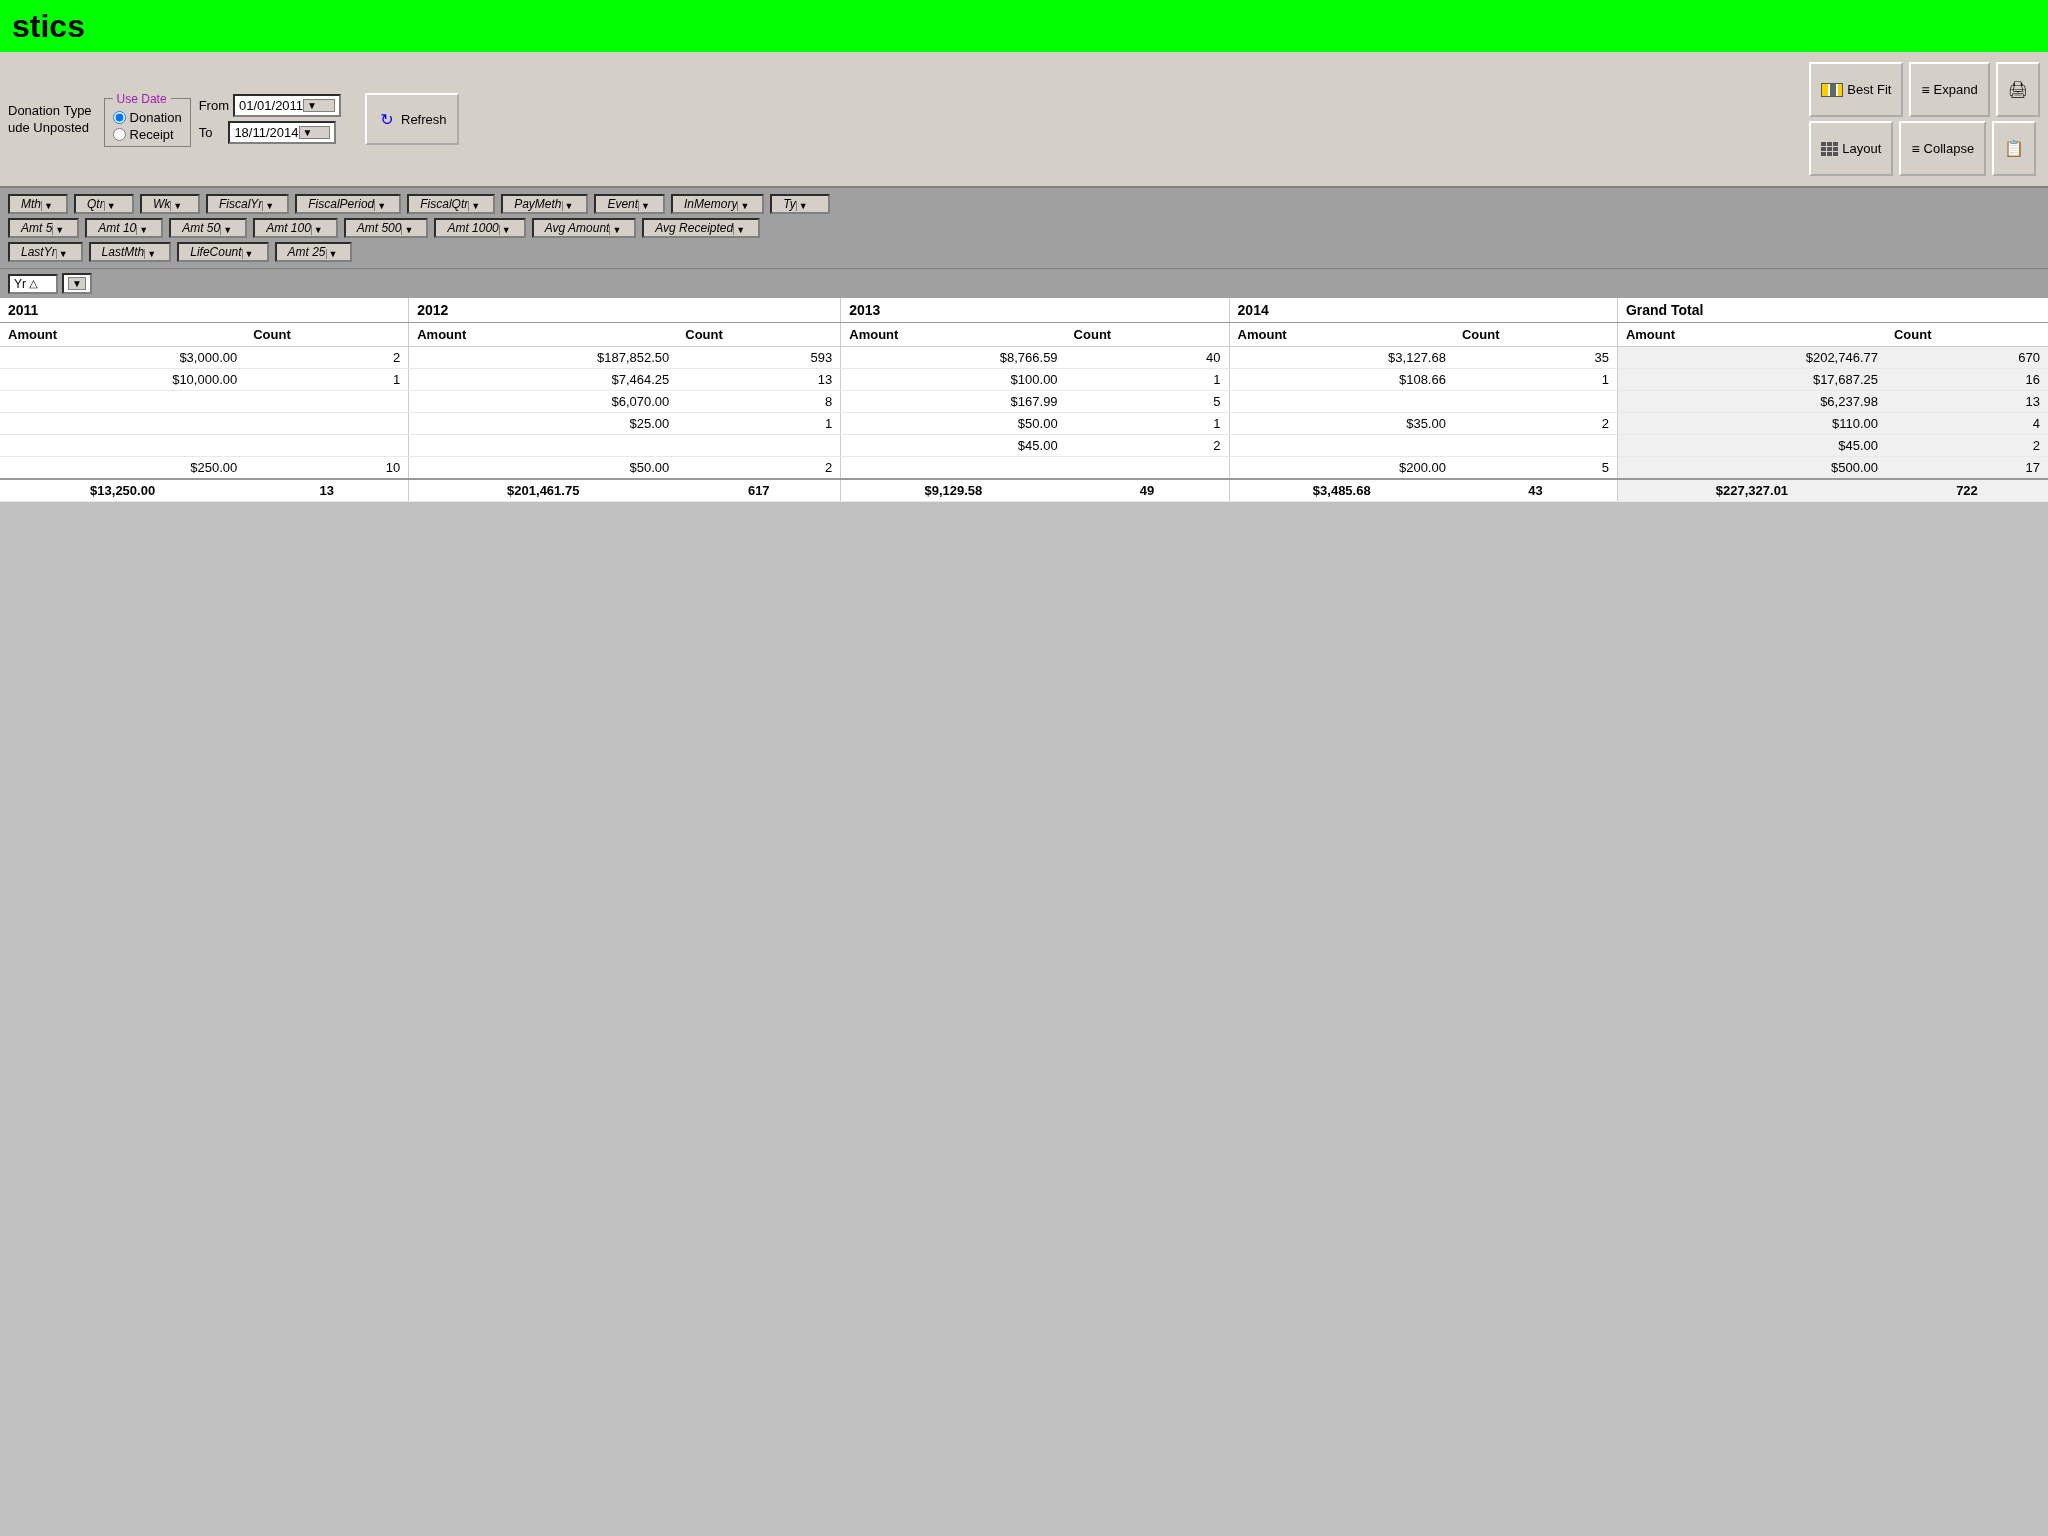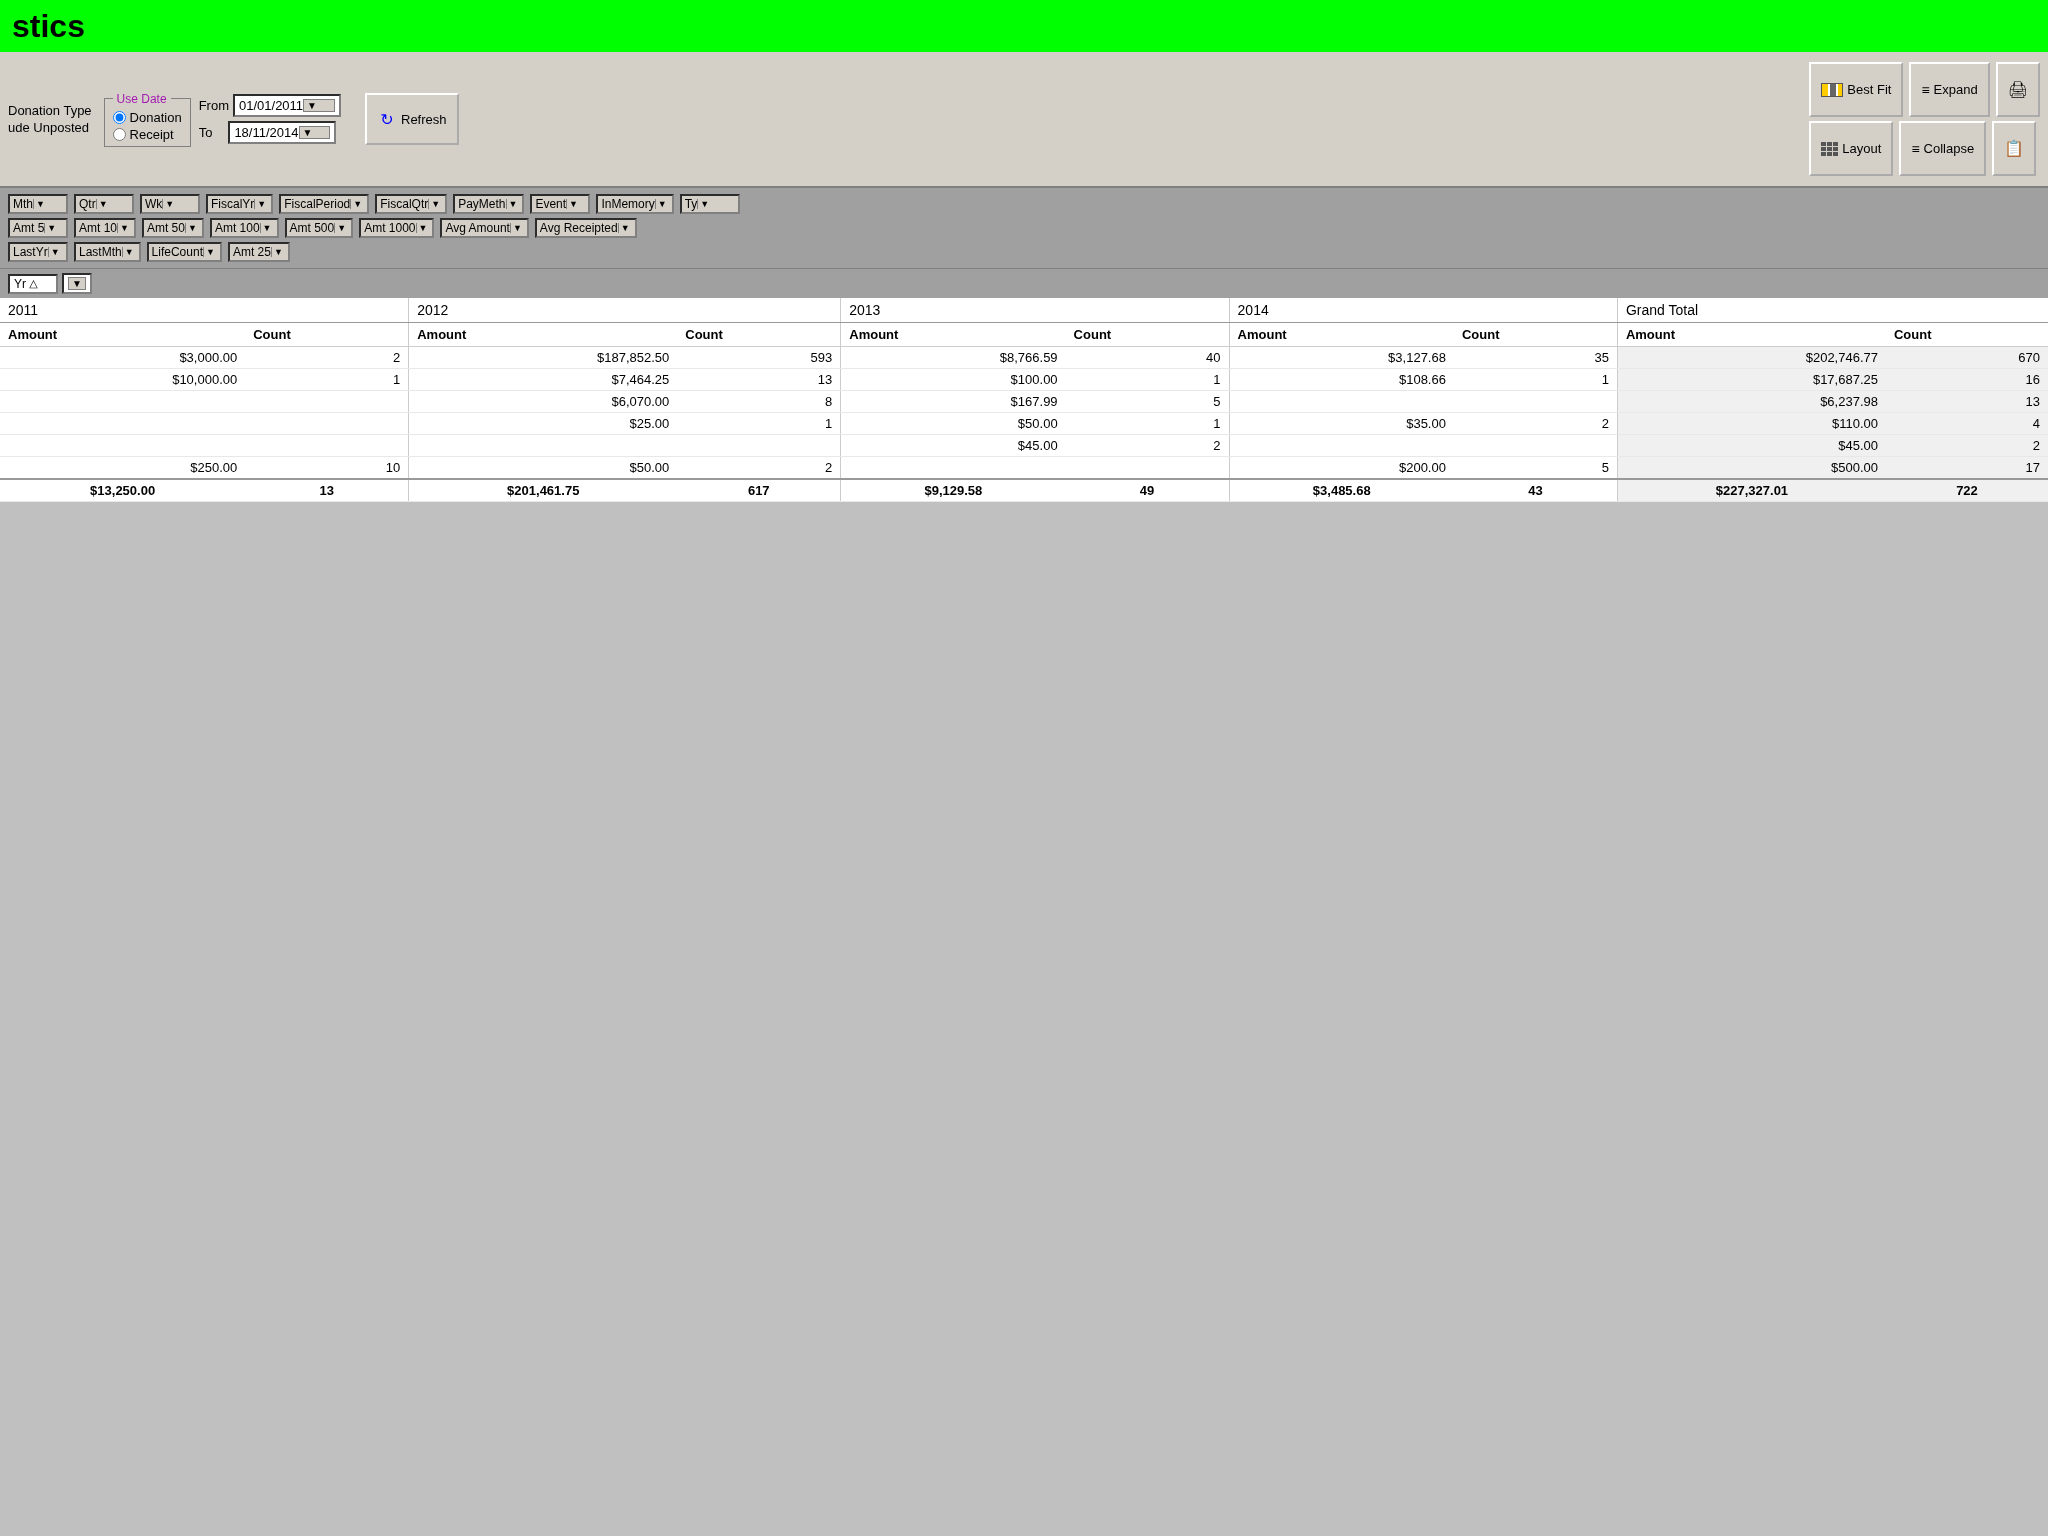--- a/index.html
+++ b/index.html
@@ -145,26 +145,27 @@
 
     .filter-row {
       display: flex;
       align-items: center;
       gap: 6px;
       flex-wrap: nowrap;
     }
 
     .filter-combo {
       display: inline-flex;
-      align-items: center;
+      align-items: flex-end;
       background: #d4d0c8;
       border: 2px inset #808080;
-      padding: 1px 3px;
+      padding: 1px 11px;
       font-size: 12px;
       min-width: 60px;
+      font-style: italic;
     }
 
     .filter-combo .arrow-btn {
       background: #d4d0c8;
       border-left: 1px solid #808080;
       padding: 0 2px;
       font-size: 9px;
       cursor: pointer;
     }
 
@@ -201,21 +202,21 @@
     .data-table th {
       background: white;
       font-weight: bold;
       border-bottom: 1px solid #ccc;
       padding: 4px 8px;
       text-align: left;
     }
 
     .data-table th.year-header {
       background: white;
-      font-weight: normal;
+      font-weight: bold;
       font-size: 14px;
       border-bottom: 1px solid #999;
       padding: 4px 8px;
     }
 
     .data-table td {
       padding: 3px 8px;
       border-bottom: 1px solid #e8e8e8;
     }
 

